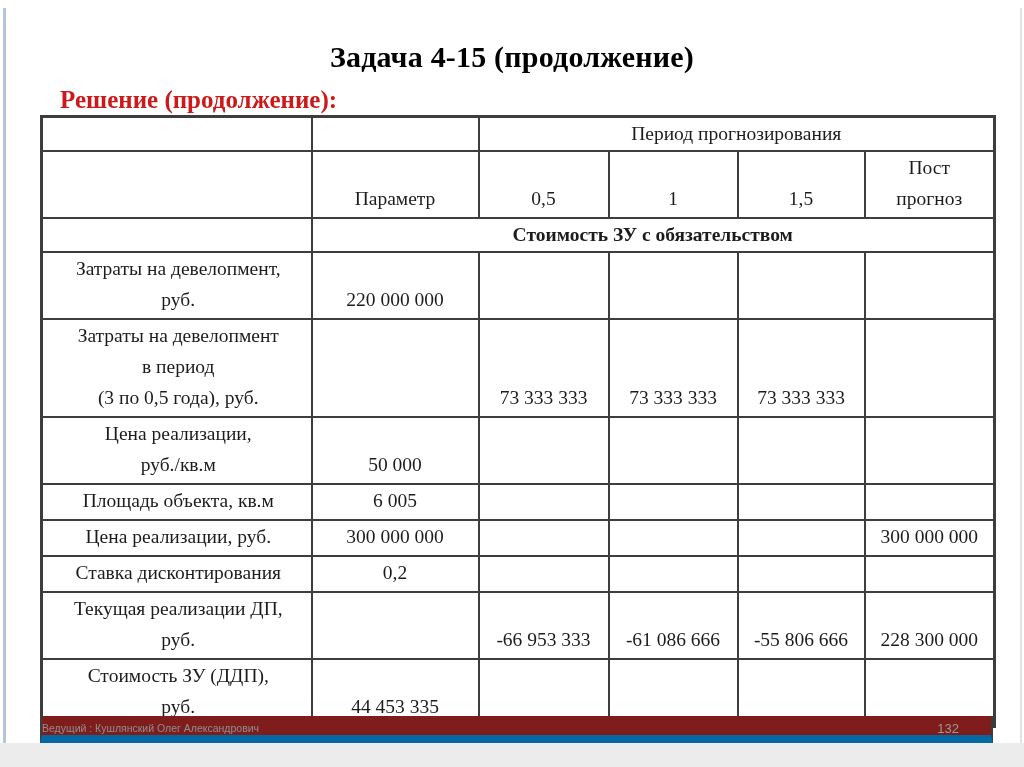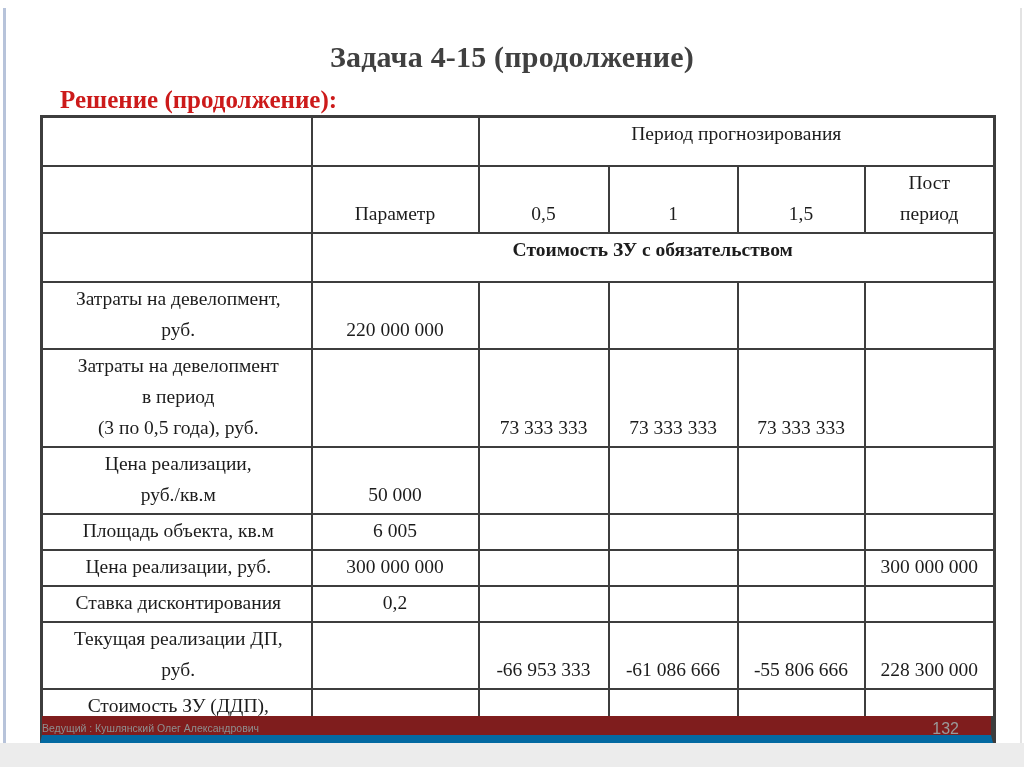--- a/index.html
+++ b/index.html
@@ -12,21 +12,21 @@
   .edge-left{
     position:absolute;left:3px;top:8px;width:3px;height:737px;
     background:#b7c3da;
   }
   .edge-right{
     position:absolute;right:2px;top:8px;width:2px;height:737px;
     background:#e3e3e3;
   }
   .title{
     position:absolute;top:40px;left:0;width:1024px;
-    text-align:center;font-size:30px;font-weight:bold;color:#404040;
+    text-align:center;font-size:30px;font-weight:bold;color:#000000;
     letter-spacing:.2px;
   }
   .subtitle{
     position:absolute;top:86px;left:60px;
     font-size:25px;font-weight:bold;color:#cc1a1a;
   }
   table.calc{
     position:absolute;left:40px;top:115px;
     border-collapse:collapse;table-layout:fixed;
     width:953px;
@@ -39,21 +39,21 @@
     padding:0 5px 3px 5px;
     font-size:19.5px;
     line-height:31px;
     white-space:nowrap;
     overflow:hidden;
   }
   table.calc td.lbl{
     text-align:center;
     padding-left:8px;
   }
-  tr.h1 td,tr.h3 td{vertical-align:middle;padding-bottom:16px;}
+  tr.h1 td,tr.h3 td{vertical-align:middle;padding-bottom:1px;}
   tr.h3 td.section{font-weight:bold;margin-left:28px;}
   tr.h1{height:32px;}
   tr.h2{height:64px;}
   tr.h3{height:29px;}
   tr.r1{height:66px;}
   tr.r2{height:94px;margin-top:26px;}
   tr.r3{height:64px;}
   tr.r4{height:30px;}
   tr.r5{height:33px;}
   tr.r6{height:31px;}
@@ -68,21 +68,21 @@
     border-right:2px solid #3d3d3d;
     border-bottom:8px solid #0369a1;
     background:#7f1d1d;
     text-align:left;
     font-family:"Liberation Sans","DejaVu Sans",sans-serif;
     font-size:10.5px;color:#8f8f8f;
     line-height:25px;
   }
   .pagenum{
     position:absolute;right:32px;top:0;
-    font-size:16px;color:#9a9a9a;line-height:25px;
+    font-size:13px;color:#9a9a9a;line-height:25px;
   }
   .bottom-gray{
     position:absolute;left:0;top:743px;width:1024px;height:24px;
     background:#ececec;
   }
 </style>
 </head>
 <body>
 
 <div class="edge-left"></div>
@@ -107,21 +107,21 @@
     <td colspan="4">Период прогнозирования</td>
   </tr>
   <tr class="h2">
     <td class="lbl"></td>
     <td>Параметр</td>
     <td>0,5</td>
     <td>1</td>
     <td>1,5</td>
     <td>
       <span class="ln">Пост</span>
-      <span class="ln">период</span>
+      <span class="ln">прогноз</span>
     </td>
   </tr>
   <tr class="h3">
     <td class="lbl"></td>
     <td colspan="5" class="section">Стоимость ЗУ с обязательством</td>
   </tr>
 
   <tr class="r1">
     <td class="lbl">
       <span class="ln">Затраты на девелопмент,</span>

